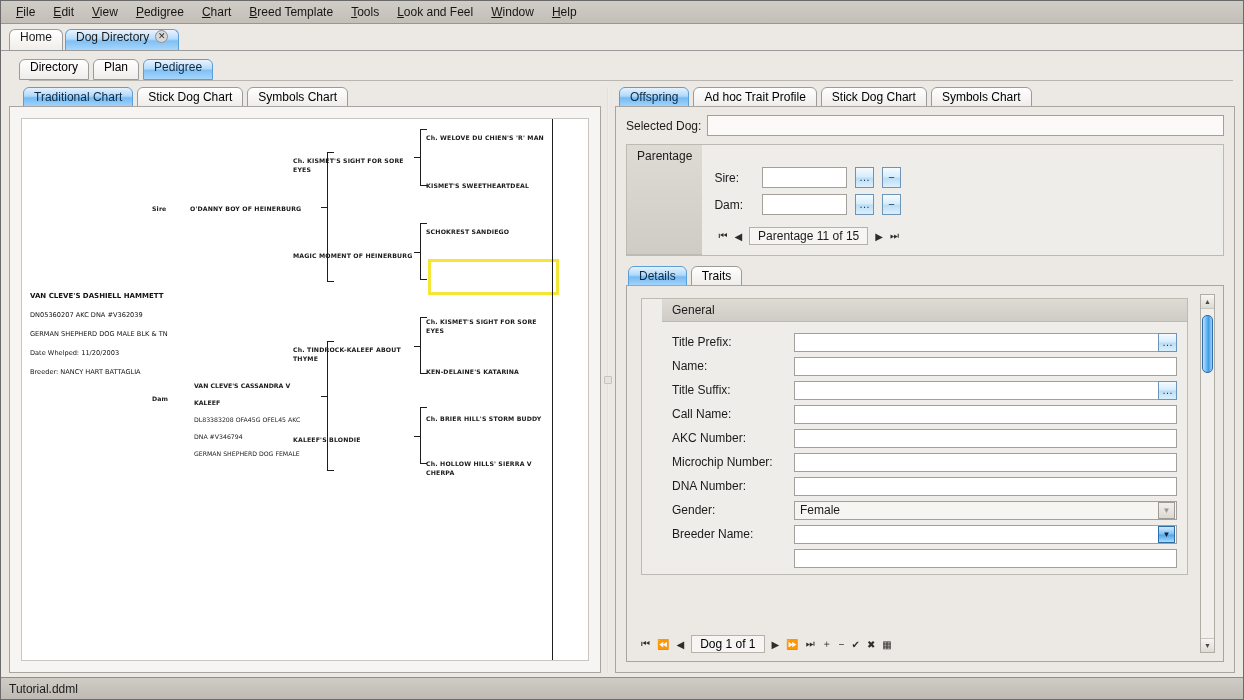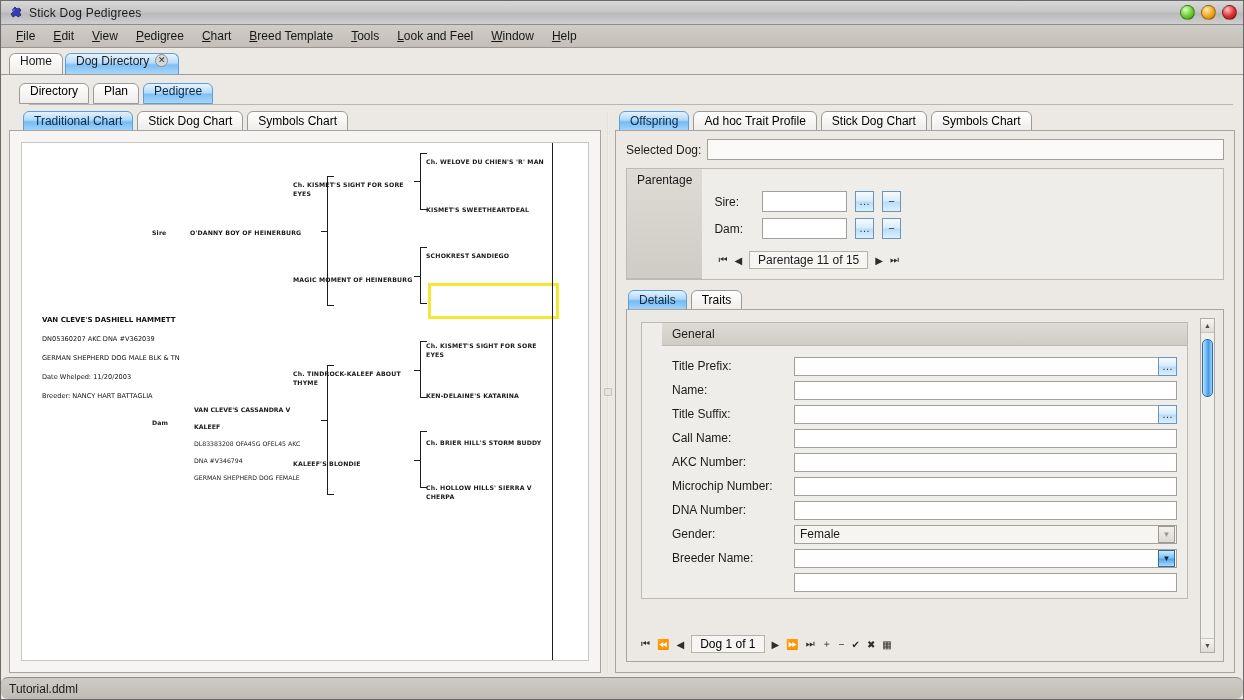--- a/index.html
+++ b/index.html
@@ -242,42 +242,28 @@
               background: linear-gradient(to right,#bfe0fa 0%,#5fb0ef 45%,#3f9ce8 60%,#9fd1f8 100%); }
   .botnav { display:flex; align-items:center; gap: 7px; padding: 5px 4px 0 6px; font-size: 12px; }
   .botnav .navlabel { border:1px solid #b5b2ac; background:#f6f5f3; padding:1px 8px; }
 
   
   .statusbar {
     height: 22px; flex: 0 0 22px;
     background: linear-gradient(to bottom,#cfcbc5 0%,#bfbbb4 100%);
     border-top: 1px solid #8f8b85;
     display: flex; align-items: center; padding-left: 8px;
-    font-size: 12px; color: #1b1b1b; border-radius: 7px;
+    font-size: 12px; color: #1b1b1b;
   }
 </style>
 </head>
 <body>
 
 <div id="app">
 
-  <div class="titlebar">
-    <span class="app-icon">
-      <svg width="18" height="18" viewBox="0 0 18 18">
-        <path d="M4 10 L7 7 L6 5 L8 3 L10 5 L12 4 L14 6 L12.5 8.5 L14 11 L11 13 L9 11 L6 13 Z" fill="#3a3ab0" stroke="#22226e" stroke-width="0.8"></path>
-        <circle cx="6.5" cy="6" r="1.6" fill="#5757d8"></circle>
-      </svg>
-    </span>
-    <span class="title-text">Stick Dog Pedigrees</span>
-    <span class="win-btns">
-      <span class="win-btn win-min"></span>
-      <span class="win-btn win-max"></span>
-      <span class="win-btn win-close"></span>
-    </span>
-  </div>
 
   <div class="menubar">
     <div class="menu-item"><span class="mn">F</span><span>ile</span></div>
     <div class="menu-item"><span class="mn">E</span><span>dit</span></div>
     <div class="menu-item"><span class="mn">V</span><span>iew</span></div>
     <div class="menu-item"><span class="mn">P</span><span>edigree</span></div>
     <div class="menu-item"><span class="mn">C</span><span>hart</span></div>
     <div class="menu-item"><span class="mn">B</span><span>reed Template</span></div>
     <div class="menu-item"><span class="mn">T</span><span>ools</span></div>
     <div class="menu-item"><span class="mn">L</span><span>ook and Feel</span></div>
@@ -325,21 +311,21 @@
           </div>
           <div class="ctab">
             <span>Symbols Chart</span>
           </div>
         </div>
 
         <div class="chart-panel">
           <div class="chart-canvas">
             <div class="ped">
 
-              <div class="ped-subject" style="left:20px; top:164px;">
+              <div class="ped-subject" style="left:8px; top:164px;">
                 <div class="l1">VAN CLEVE'S DASHIELL HAMMETT</div>
                 <div>DN05360207  AKC  DNA #V362039</div>
                 <div>GERMAN SHEPHERD DOG MALE BLK &amp; TN</div>
                 <div>Date  Whelped:  11/20/2003</div>
                 <div>Breeder: NANCY  HART  BATTAGLIA</div>
               </div>
 
               <div class="ped-name" style="left:130px; top:85px;">Sire</div>
               <div class="ped-name" style="left:168px; top:85px; width:175px;">O'DANNY BOY OF HEINERBURG</div>
 

